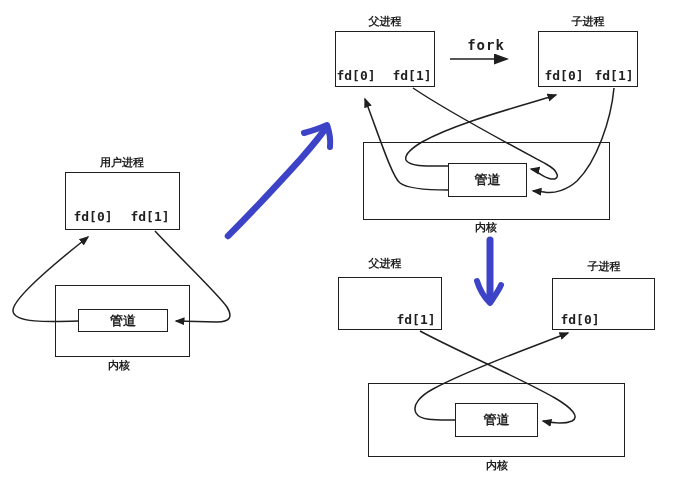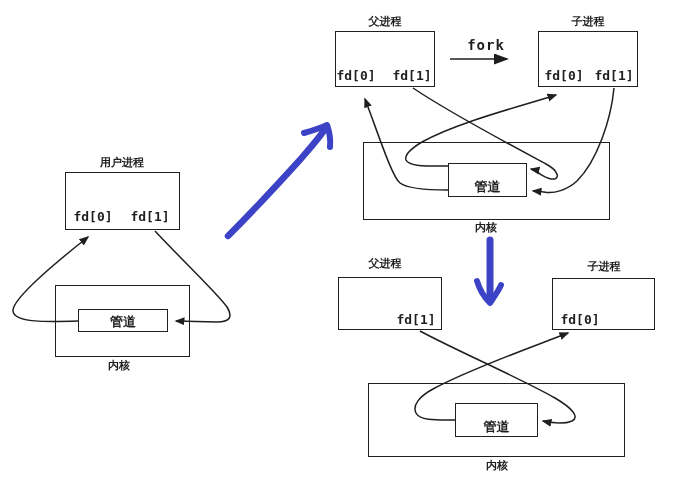--- a/index.html
+++ b/index.html
@@ -11,21 +11,21 @@
   #stage{
     position:relative;width:700px;height:500px;background:var(--bg);
     font-family:"Liberation Sans",sans-serif;color:var(--ink);
     overflow:hidden;
   }
   #stage svg{position:absolute;left:0;top:0;width:700px;height:500px;}
   .box{
     position:absolute;box-sizing:border-box;
     border:1.6px solid var(--ink);background:transparent;
   }
-  .box.center{display:flex;align-items:flex-end;justify-content:center;}
+  .box.center{display:flex;align-items:center;justify-content:center;}
   .lbl{
     position:absolute;transform:translateX(-50%);
     font-weight:bold;font-size:11px;line-height:14px;white-space:nowrap;
     font-family:"Liberation Sans",sans-serif;
   }
   .mono{
     position:absolute;transform:translateX(-50%);
     font-family:"DejaVu Sans Mono",monospace;font-weight:bold;
     font-size:13px;line-height:14px;white-space:nowrap;letter-spacing:0px;text-align:right;
   }

